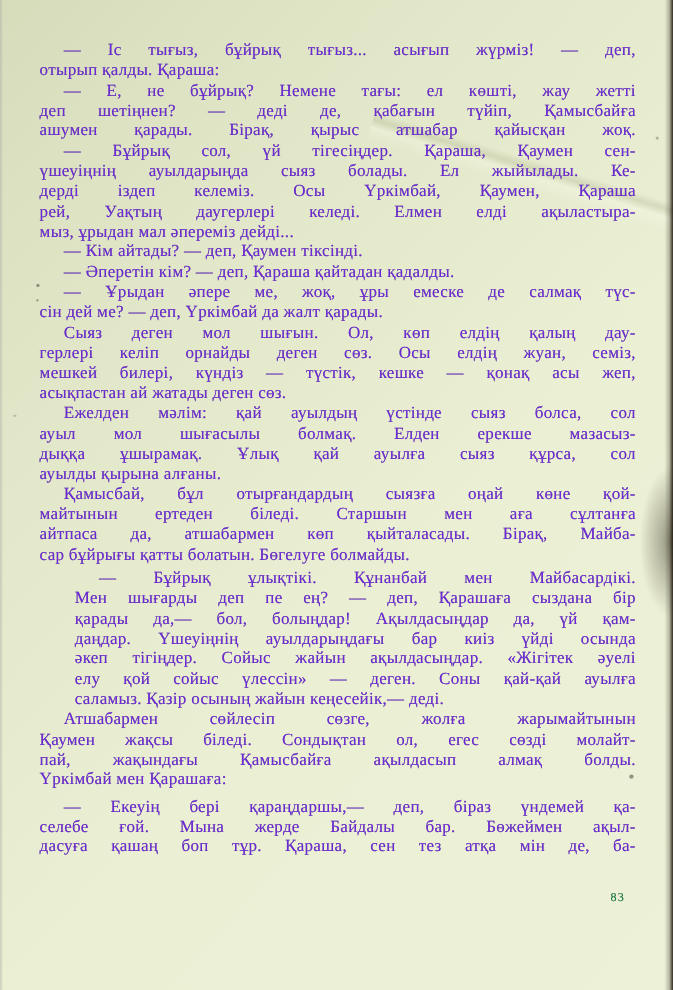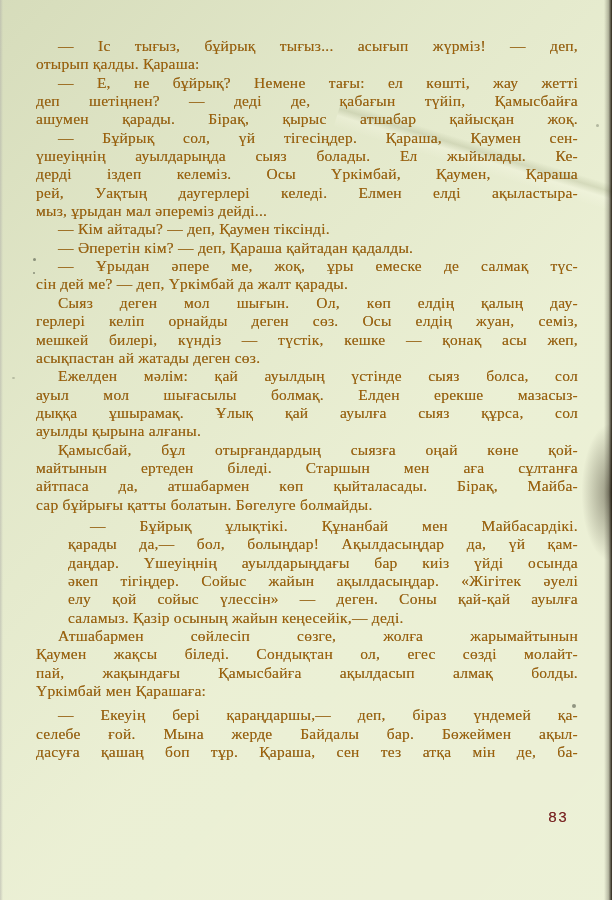--- a/index.html
+++ b/index.html
@@ -70,36 +70,35 @@
     text-shadow: 0 0 0.6px rgba(62,70,60,0.55);
   }
   .para { margin: 0; }
   .line { text-align: justify; text-align-last: left; white-space: normal; }
   .line.just { text-align-last: justify; }
   .line.indent { padding-left: 22px; }
 
   .page-number {
     position: absolute;
     top: 810px; right: 44px;
-    font-size: 15px;
-    color: #7f1d1d;
+    font-size: 11px;
+    color: #15803d;
     text-shadow: 0 0 0.6px rgba(62,70,60,0.55);
     letter-spacing: 1px;
-    font-family: Liberation Mono, monospace;
   }
 </style>
 </head>
 <body>
 
 <div class="page" style="background: rgb(233, 238, 210);">
   <div class="shade"></div>
   <div class="crease"></div>
   <div class="left-edge"></div>
 
-  <div class="text-block" style="color: #a16207;">
+  <div class="text-block" style="color: #6d28d9;">
       <div class="para">
         <div class="line just indent">— Іс тығыз, бұйрық тығыз... асығып жүрміз! — деп,</div>
         <div class="line">отырып қалды. Қараша:</div>
       </div>
       <div class="para">
         <div class="line just indent">— Е, не бұйрық? Немене тағы: ел көшті, жау жетті</div>
         <div class="line just">деп шетіңнен? — деді де, қабағын түйіп, Қамысбайға</div>
         <div class="line just">ашумен қарады. Бірақ, қырыс атшабар қайысқан жоқ.</div>
       </div>
       <div class="para">
@@ -132,20 +131,21 @@
         <div class="line">ауылды қырына алғаны.</div>
       </div>
       <div class="para">
         <div class="line just indent">Қамысбай, бұл отырғандардың сыязға оңай көне қой-</div>
         <div class="line just">майтынын ертеден біледі. Старшын мен аға сұлтанға</div>
         <div class="line just">айтпаса да, атшабармен көп қыйталасады. Бірақ, Майба-</div>
         <div class="line">сар бұйрығы қатты болатын. Бөгелуге болмайды.</div>
       </div>
       <div class="para" style="margin-top: 3px; margin-left: 32px;">
         <div class="line just indent">— Бұйрық ұлықтікі. Құнанбай мен Майбасардікі.</div>
+        <div class="line just">Мен шығарды деп пе ең? — деп, Қарашаға сыздана бір</div>
         <div class="line just">қарады да,— бол, болыңдар! Ақылдасыңдар да, үй қам-</div>
         <div class="line just">даңдар. Үшеуіңнің ауылдарыңдағы бар киіз үйді осында</div>
         <div class="line just">әкеп тігіңдер. Сойыс жайын ақылдасыңдар. «Жігітек әуелі</div>
         <div class="line just">елу қой сойыс үлессін» — деген. Соны қай-қай ауылға</div>
         <div class="line">саламыз. Қазір осының жайын кеңесейік,— деді.</div>
       </div>
       <div class="para">
         <div class="line just indent">Атшабармен сөйлесіп сөзге, жолға жарымайтынын</div>
         <div class="line just">Қаумен жақсы біледі. Сондықтан ол, егес сөзді молайт-</div>
         <div class="line just">пай, жақындағы Қамысбайға ақылдасып алмақ болды.</div>

